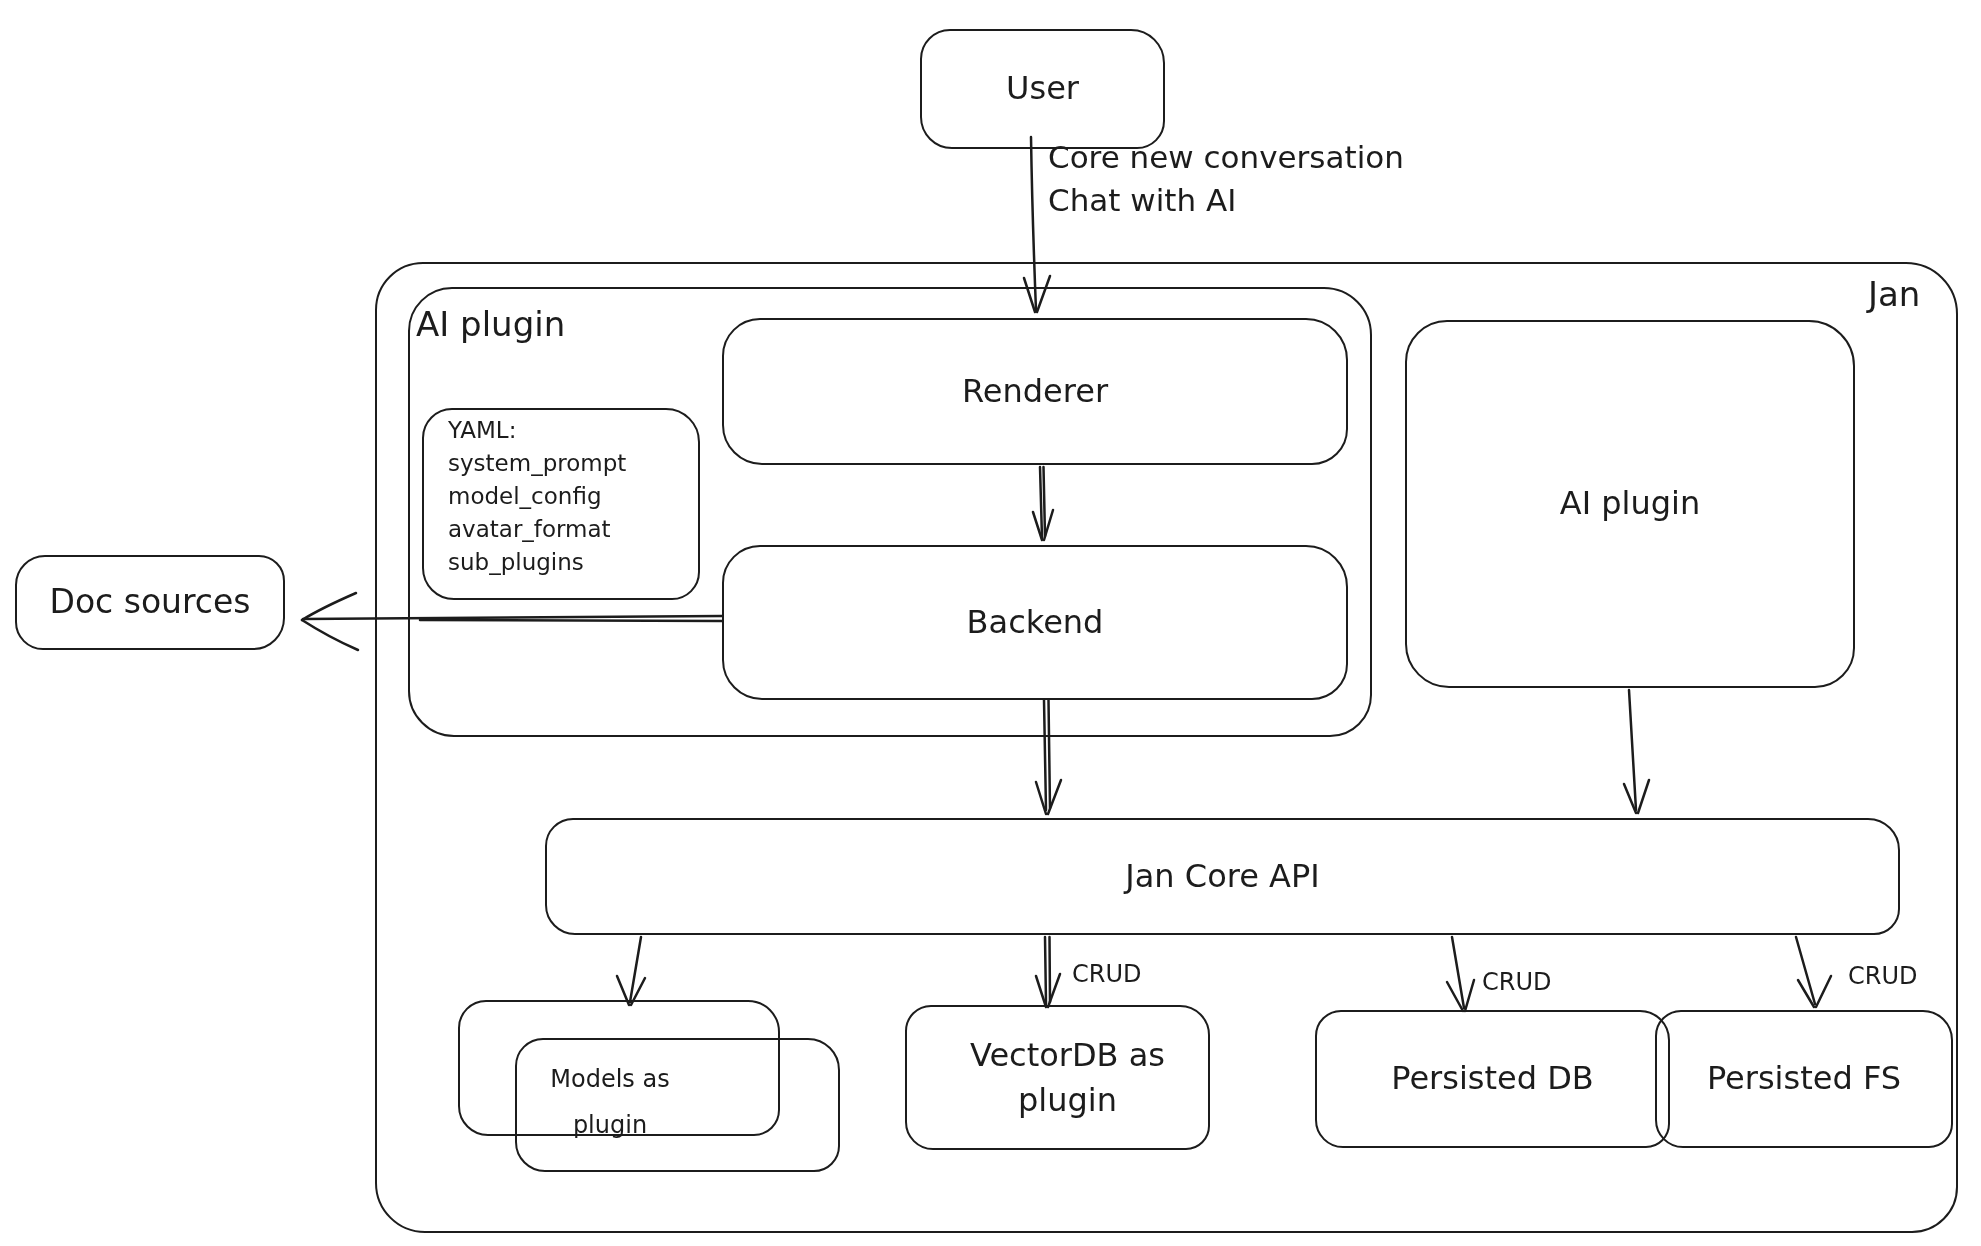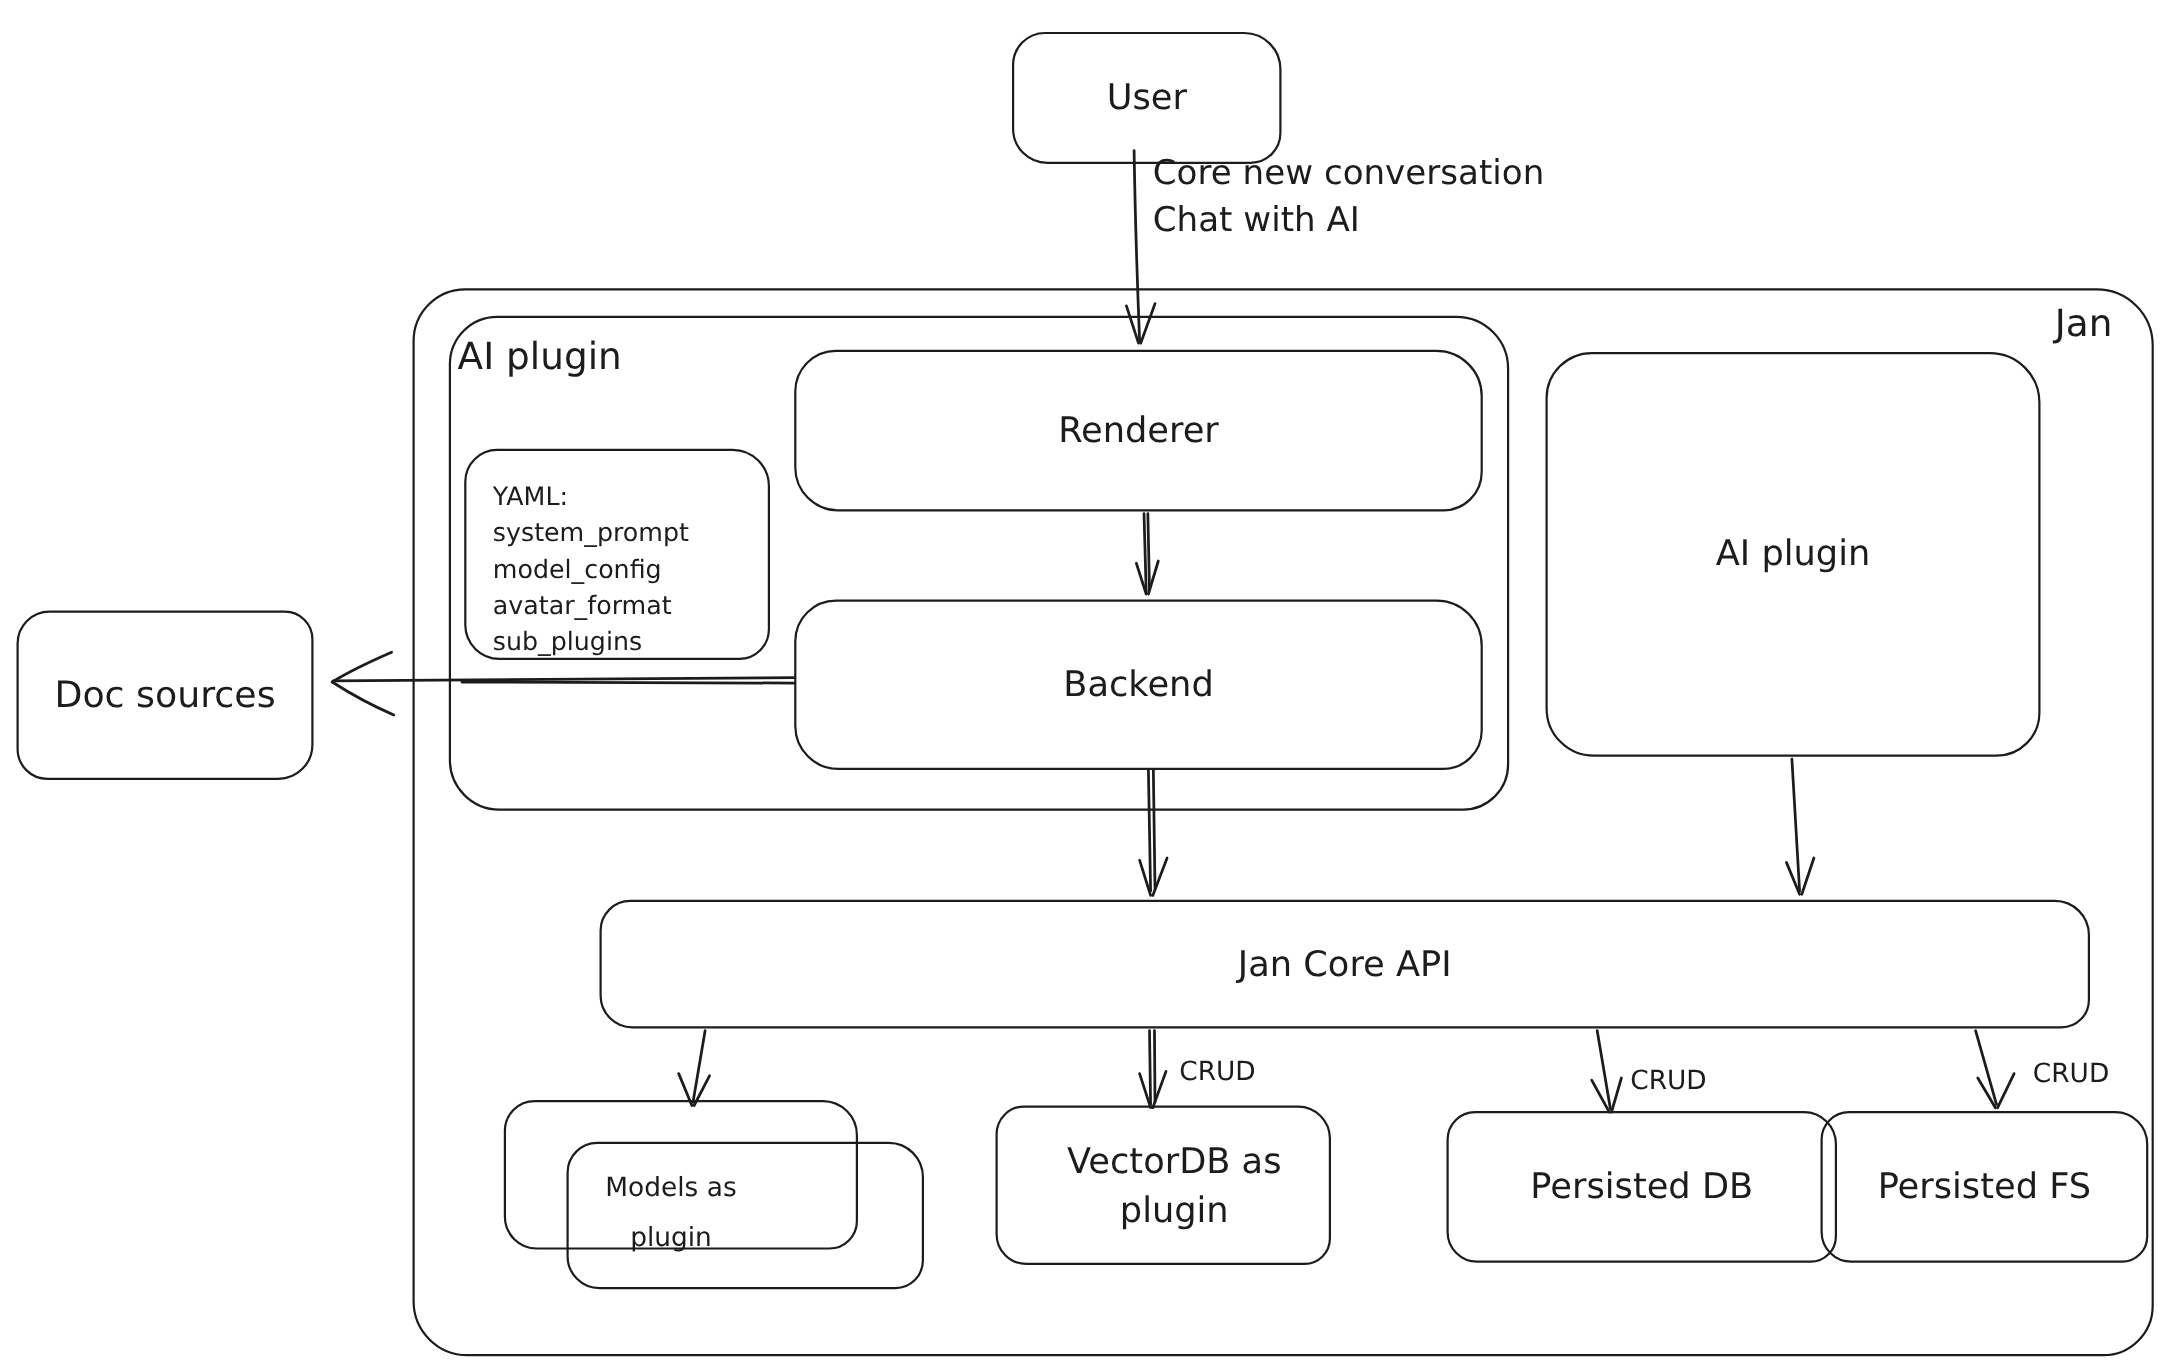--- a/index.html
+++ b/index.html
@@ -34,21 +34,21 @@
     font-size:24px;
     line-height:1.35;
   }
   .note{
     position:absolute;
     border:2.5px solid #1c1c1c;
     border-radius:30px 34px 28px 32px;
     box-sizing:border-box;
     font-size:23px;
     line-height:33px;
-    padding:26px 10px 0 24px;
+    padding:4px 10px 0 24px;
     text-align:left;
   }
   .note div{white-space:pre;}
   svg.edges{position:absolute;left:0;top:0;pointer-events:none;}
 </style>
 </head>
 <body>
 
 <div id="canvas">
 
@@ -65,21 +65,21 @@
   <div class="note" style="left:422px;top:408px;width:278px;height:192px;">
     <div>YAML:</div>
     <div>system_prompt</div>
     <div>model_config</div>
     <div>avatar_format</div>
     <div>sub_plugins</div>
   </div>
 
   <div class="node" style="left:722px;top:545px;width:626px;height:155px;border-radius:38px 42px 36px 40px;">Backend</div>
 
-  <div class="node" style="left:15px;top:555px;width:270px;height:154px;border-radius:30px 26px 32px 28px;font-size:33px;">Doc sources</div>
+  <div class="node" style="left:15px;top:555px;width:270px;height:95px;border-radius:30px 26px 32px 28px;font-size:33px;">Doc sources</div>
 
   <div class="node" style="left:1405px;top:320px;width:450px;height:368px;border-radius:42px 46px 40px 44px;">AI plugin</div>
 
   <div class="node" style="left:545px;top:818px;width:1355px;height:117px;border-radius:28px 32px 26px 30px;">Jan Core API</div>
 
   <div class="container-box" style="left:458px;top:1000px;width:322px;height:136px;border-radius:28px 32px 26px 30px;"></div>
   <div class="container-box" style="left:515px;top:1038px;width:325px;height:134px;border-radius:28px 32px 26px 30px;"></div>
   <div class="floating-label" style="left:445px;top:1056px;width:330px;text-align:center;line-height:46px;">Models as
 plugin</div>
 

